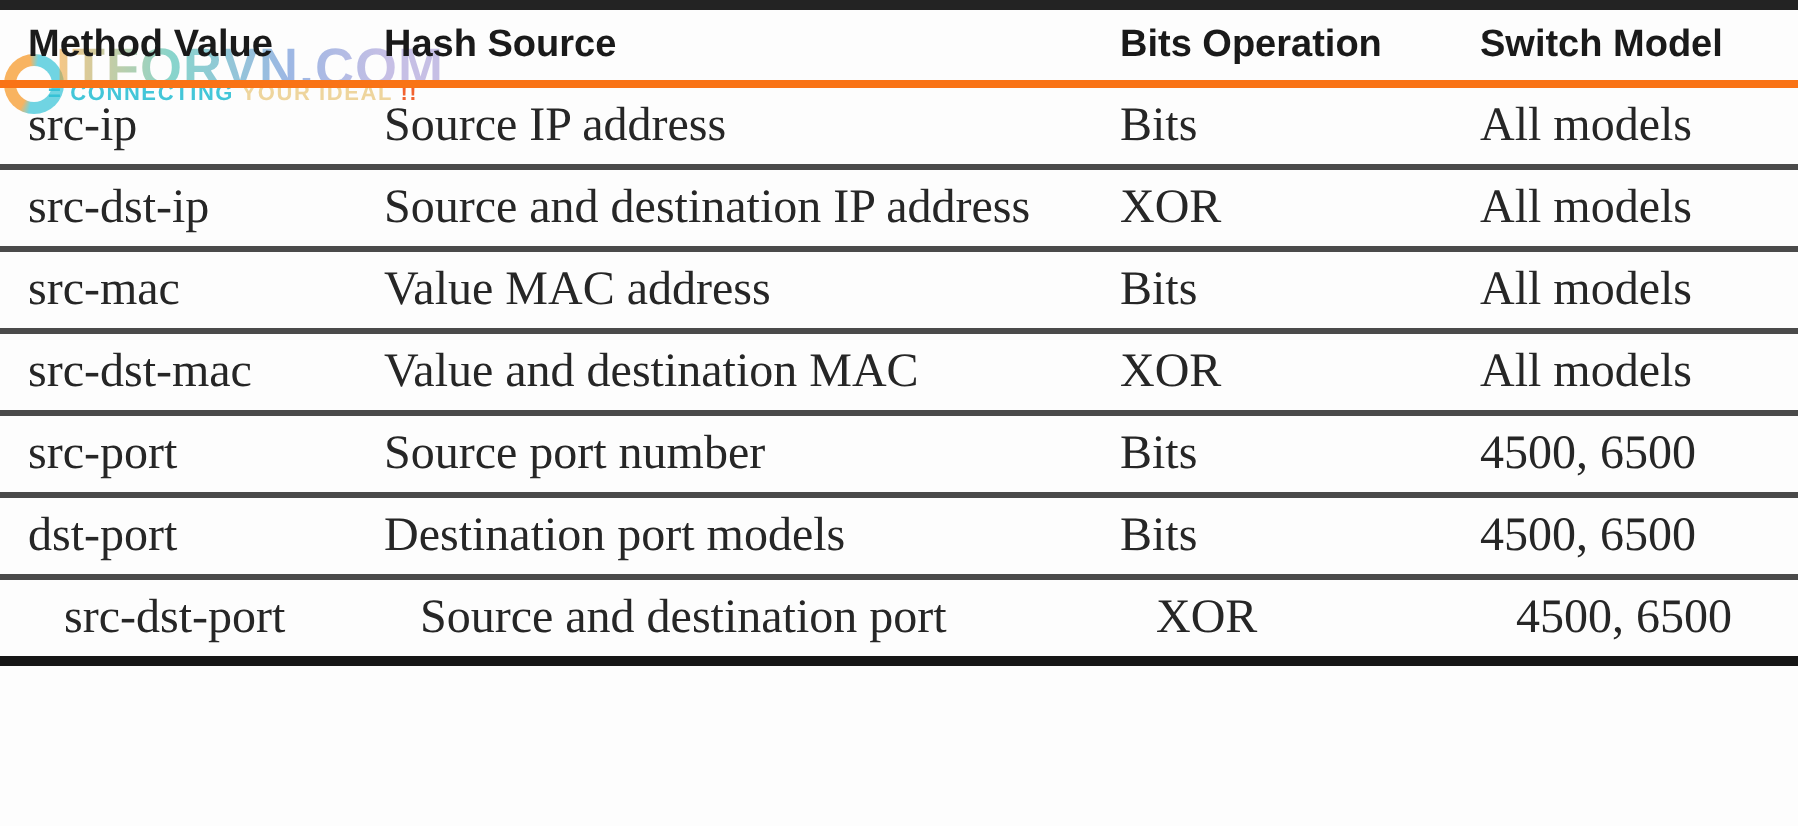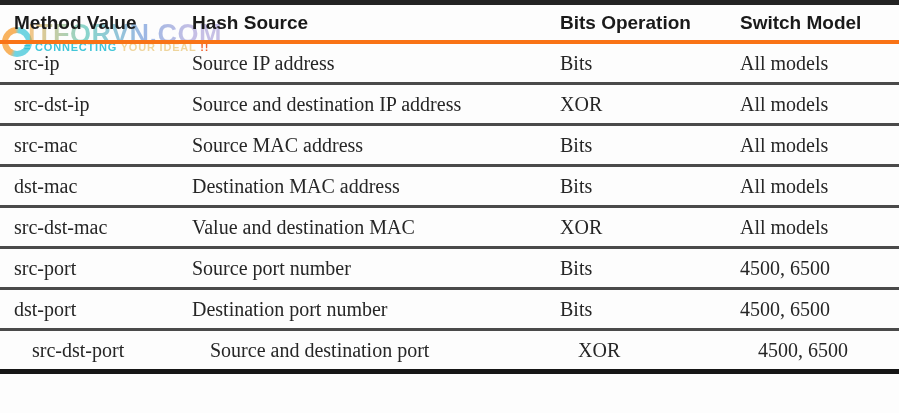--- a/index.html
+++ b/index.html
@@ -102,21 +102,21 @@
     font-size: 19px;
     color: #1a1a1a;
     border-bottom: 4px solid #f97316;
     background: transparent;
   }
   tbody td {
     height: 38px;
     padding: 0 0 0 14px;
     vertical-align: middle;
     font-family: "Liberation Serif", serif;
-    font-size: 20px;
+    font-size: 24px;
     color: #262626;
     border-bottom: 3px solid #4a4a4a;
     background: transparent;
   }
   tbody tr:last-child td {
     border-bottom: 5px solid #161616;
     padding-left: 32px;
   }
 </style>
 </head>
@@ -159,45 +159,39 @@
           <td>All models</td>
         </tr>
         <tr>
           <td>src-dst-ip</td>
           <td>Source and destination IP address</td>
           <td>XOR</td>
           <td>All models</td>
         </tr>
         <tr>
           <td>src-mac</td>
-          <td>Source MAC address</td>
-          <td>Bits</td>
-          <td>All models</td>
-        </tr>
-        <tr>
-          <td>dst-mac</td>
-          <td>Destination MAC address</td>
+          <td>Value MAC address</td>
           <td>Bits</td>
           <td>All models</td>
         </tr>
         <tr>
           <td>src-dst-mac</td>
           <td>Value and destination MAC</td>
           <td>XOR</td>
           <td>All models</td>
         </tr>
         <tr>
           <td>src-port</td>
           <td>Source port number</td>
           <td>Bits</td>
           <td>4500, 6500</td>
         </tr>
         <tr>
           <td>dst-port</td>
-          <td>Destination port number</td>
+          <td>Destination port models</td>
           <td>Bits</td>
           <td>4500, 6500</td>
         </tr>
         <tr>
           <td>src-dst-port</td>
           <td>Source and destination port</td>
           <td>XOR</td>
           <td>4500, 6500</td>
         </tr>
       </tbody>

